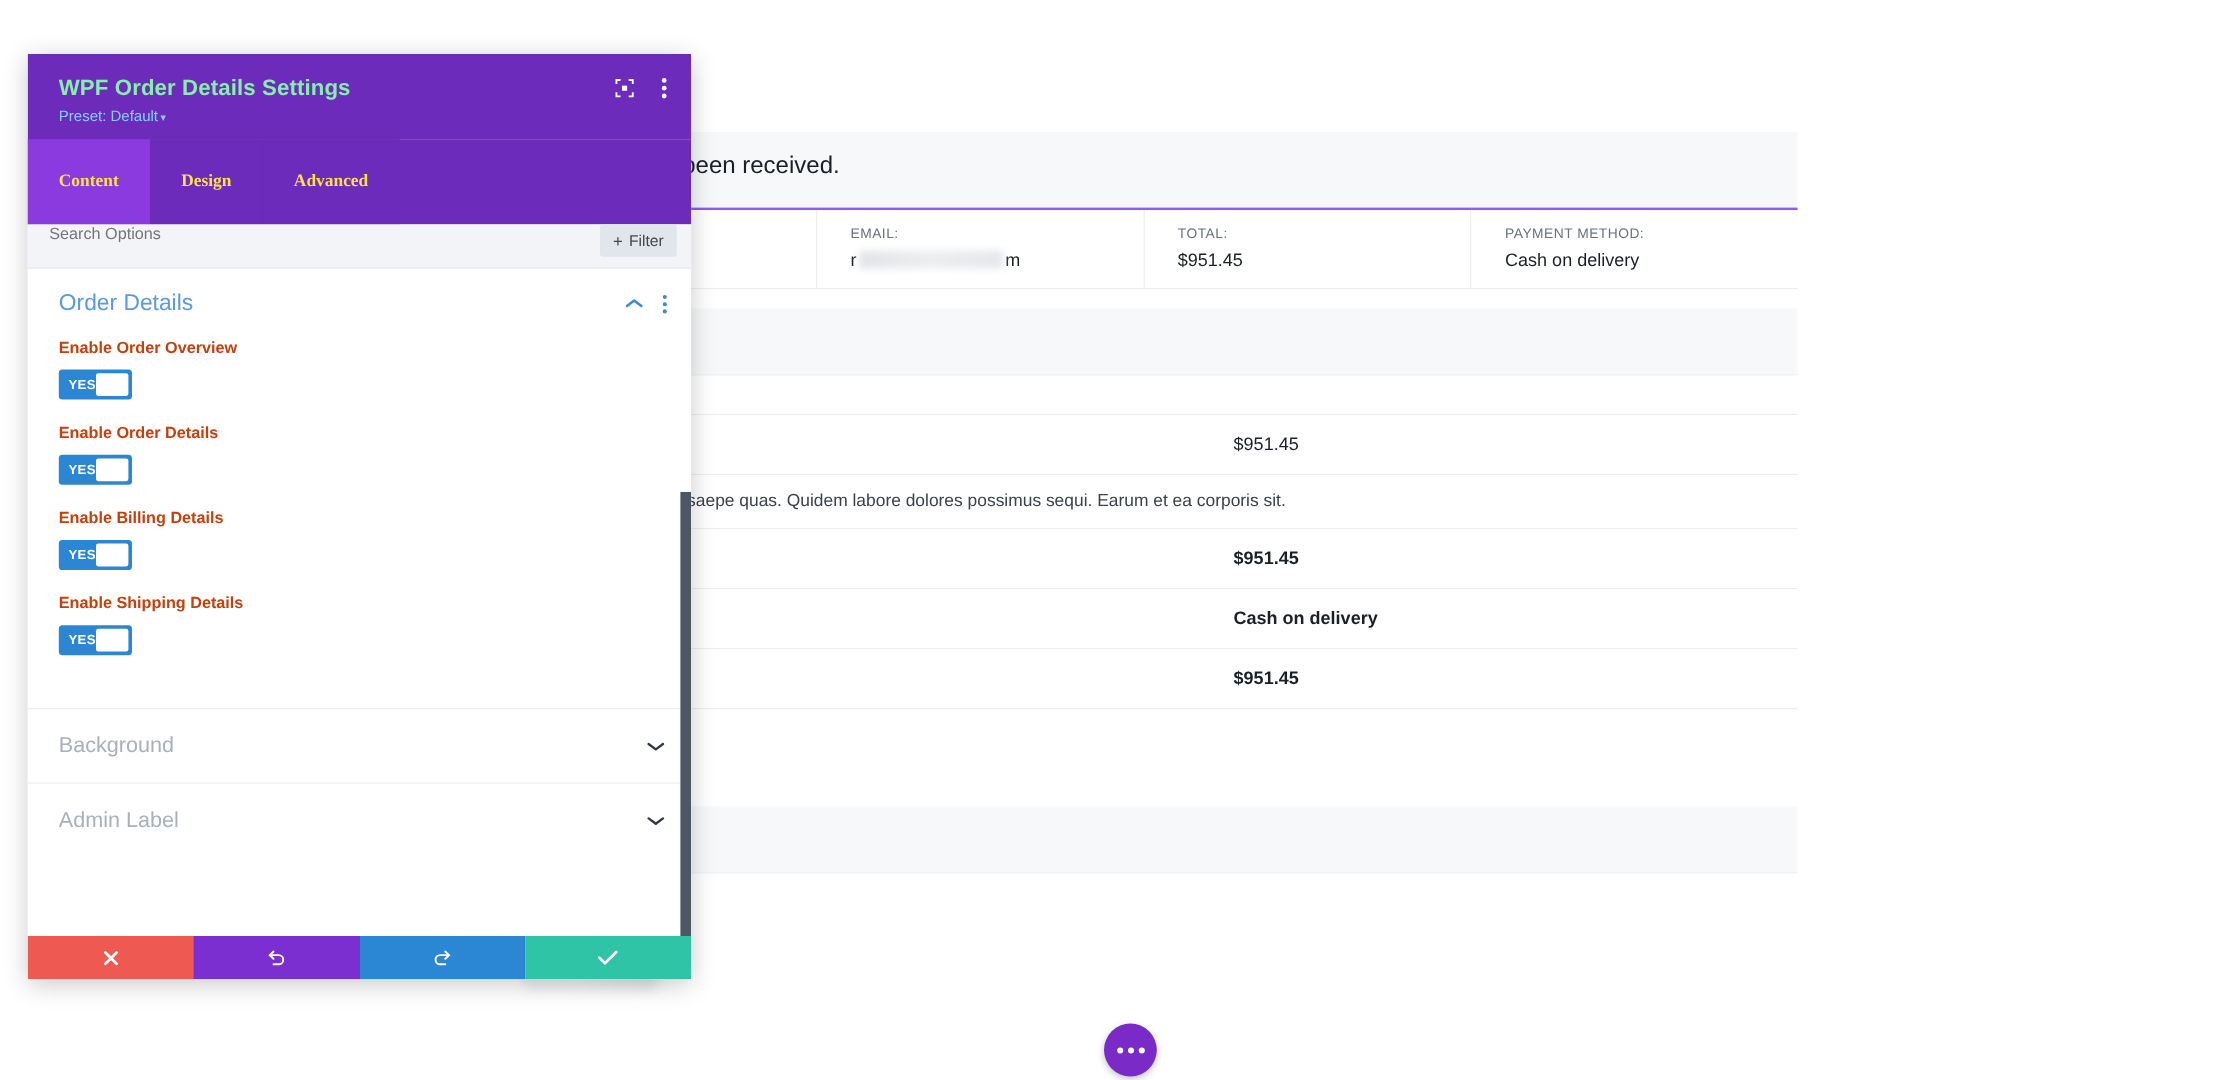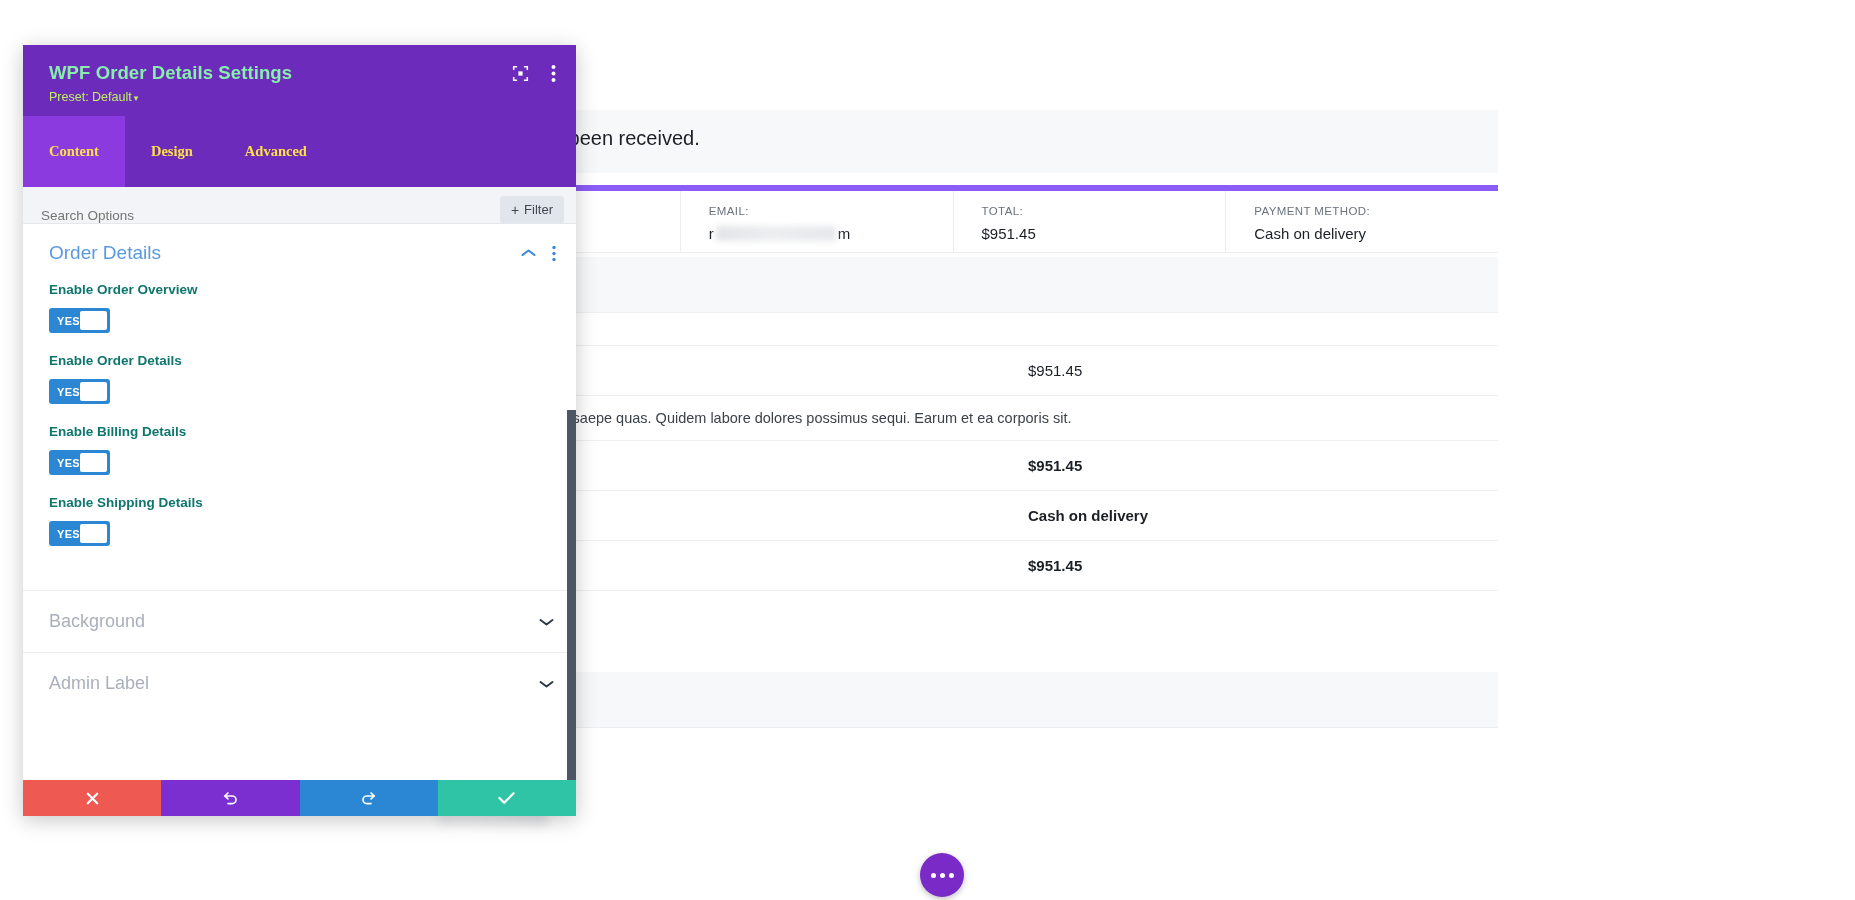--- a/index.html
+++ b/index.html
@@ -17,22 +17,22 @@
   .thankyou-box {
     position:absolute; left:408px; top:110px; width:1090px; height:63px;
     background:#f7f8fa; border-left:6px solid #8b2fd4;
   }
   .thankyou-text {
     position:absolute; left:30px; top:17px;
     font-size:20px; color:#1b1f26; font-weight:400; white-space:nowrap;
   }
 
   .overview-bar {
-    position:absolute; left:408px; top:185px; width:1090px; height:68px;
-    background:#ffffff; border-top:6px solid #8b5cf6; border-bottom:1px solid #eceef1;
+    position:absolute; left:408px; top:173px; width:1090px; height:68px;
+    background:#ffffff; border-top:2px solid #8b5cf6; border-bottom:1px solid #eceef1;
     display:flex;
   }
   .ov-cell {
     flex:1; padding:14px 0 0 28px; position:relative;
     border-left:1px solid #eceef1;
   }
   .ov-cell:first-child { border-left:none; }
   .ov-label { font-size:11.5px; letter-spacing:.4px; color:#6b727d; text-transform:uppercase; }
   .ov-value { font-size:15px; color:#1b1f26; margin-top:8px; }
   .blurred-inline {
@@ -80,34 +80,34 @@
 
   
   .modal {
     position:absolute; left:23px; top:45px; width:553px; height:771px;
     background:#ffffff;
     box-shadow:0 4px 20px rgba(0,0,0,.22);
     display:flex; flex-direction:column; overflow:hidden;
   }
   .modal-header { background:#6c2bba; padding:17px 22px 12px 26px; position:relative; flex:none; }
   .modal-title { color:#86efac; font-size:18.5px; font-weight:bold; letter-spacing:.1px; }
-  .modal-preset { color:#bef264; font-size:12.5px; margin-top:6px; }
+  .modal-preset { color:#7dd3fc; font-size:12.5px; margin-top:6px; }
   .modal-preset .caret { font-size:9px; margin-left:2px; }
   .hdr-icons { position:absolute; right:20px; top:19px; display:flex; align-items:center; gap:22px; }
   .hdr-btn { background:none; border:none; cursor:pointer; padding:0; display:flex; align-items:center; }
 
   .tabs { display:flex; background:#6c2bba; flex:none; }
   .tab {
     padding:27px 26px; color:#fde047; font-size:14.5px; font-weight:bold;
     cursor:pointer; background:#6c2bba; border:none; font-family:Liberation Serif, serif;
   }
   .tab.active { background:#8b3ae0; }
 
   .searchbar {
-    display:flex; align-items:flex-end; background:#f2f4f8; border-bottom:1px solid #e4e7ec;
+    display:flex; align-items:flex-start; background:#f2f4f8; border-bottom:1px solid #e4e7ec;
     padding:0 12px 0 18px; height:37px; flex:none; position:relative;
   }
   .searchbar input {
     flex:1; border:none; background:transparent; outline:none;
     font-size:13.5px; color:#9aa2b0; font-family:inherit;
   }
   .filter-btn {
     background:#e1e5ec; border:none; border-radius:3px; padding:6px 11px;
     font-size:13px; color:#41474f; cursor:pointer; font-family:inherit;
     display:flex; align-items:center; gap:5px;
@@ -118,21 +118,21 @@
   .scroll-area { position:absolute; inset:0; padding:0; }
 
   .opt-group-head {
     display:flex; align-items:center; padding:18px 20px 12px 26px; position:relative;
   }
   .opt-group-title { font-size:19px; color:#5a9ae0; flex:1; }
   .grp-icons { display:flex; align-items:center; gap:16px; }
   .grp-btn { background:none; border:none; cursor:pointer; padding:0; display:flex; }
 
   .field { padding:6px 26px 14px 26px; }
-  .field-label { font-size:13.5px; font-weight:bold; color:#0f766e; margin-bottom:11px; }
+  .field-label { font-size:13.5px; font-weight:bold; color:#c2410c; margin-bottom:11px; }
   .toggle {
     width:61px; height:25px; border-radius:3px; background:#2b87d3;
     display:flex; align-items:center; cursor:pointer; position:relative; border:none; padding:0;
   }
   .toggle .tlabel { color:#fff; font-size:11px; font-weight:bold; margin-left:8px; letter-spacing:.3px; }
   .toggle .knob {
     position:absolute; right:3px; top:3px; width:27px; height:19px;
     background:#fff; border-radius:2px;
   }
 

